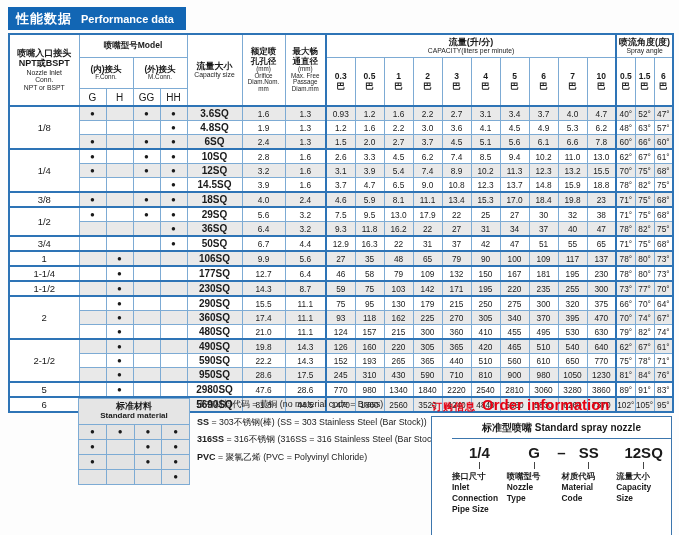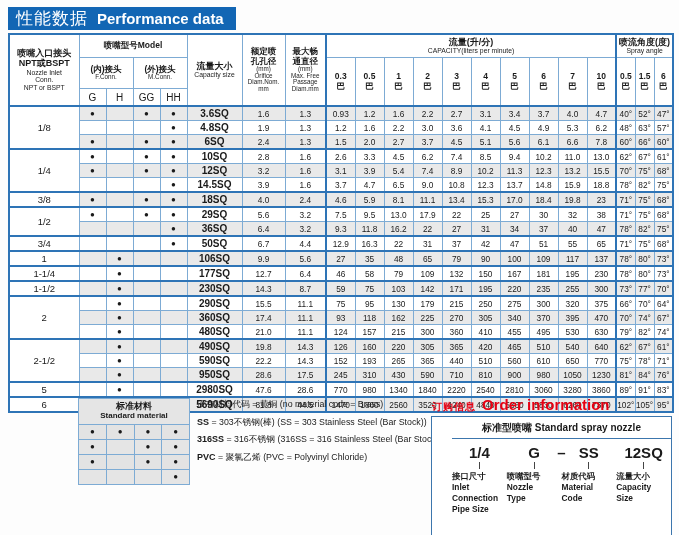--- a/index.html
+++ b/index.html
@@ -6,22 +6,22 @@
   body{
     width:679px;height:535px;position:relative;background:#fdfdfd;
     font-family:"Liberation Sans","DejaVu Sans",sans-serif;color:#1a1a1a;
     -webkit-font-smoothing:antialiased;overflow:hidden;
   }
   .banner{
     position:absolute;left:8px;top:7px;height:23px;min-width:170px;
     background:#1266b4;color:#fff;display:flex;align-items:center;gap:9px;
     padding:0 12px 0 8px;box-sizing:border-box;
   }
-  .banner .zh{font-size:17px;font-weight:normal;letter-spacing:1px;text-align:center;}
-  .banner .en{font-size:15px;font-weight:bold;}
+  .banner .zh{font-size:13px;font-weight:bold;letter-spacing:1px;text-align:center;}
+  .banner .en{font-size:11px;font-weight:bold;}
   table.perf{
     position:absolute;left:8px;top:33px;width:664px;
     border-collapse:collapse;table-layout:fixed;
     border:2px solid #2e74b6;
   }
   table.perf th,table.perf td{
     border:1px solid #7dabd4;padding:0;text-align:center;vertical-align:middle;
     background:#fff;overflow:hidden;white-space:nowrap;
   }
   table.perf thead th{font-weight:normal;}

